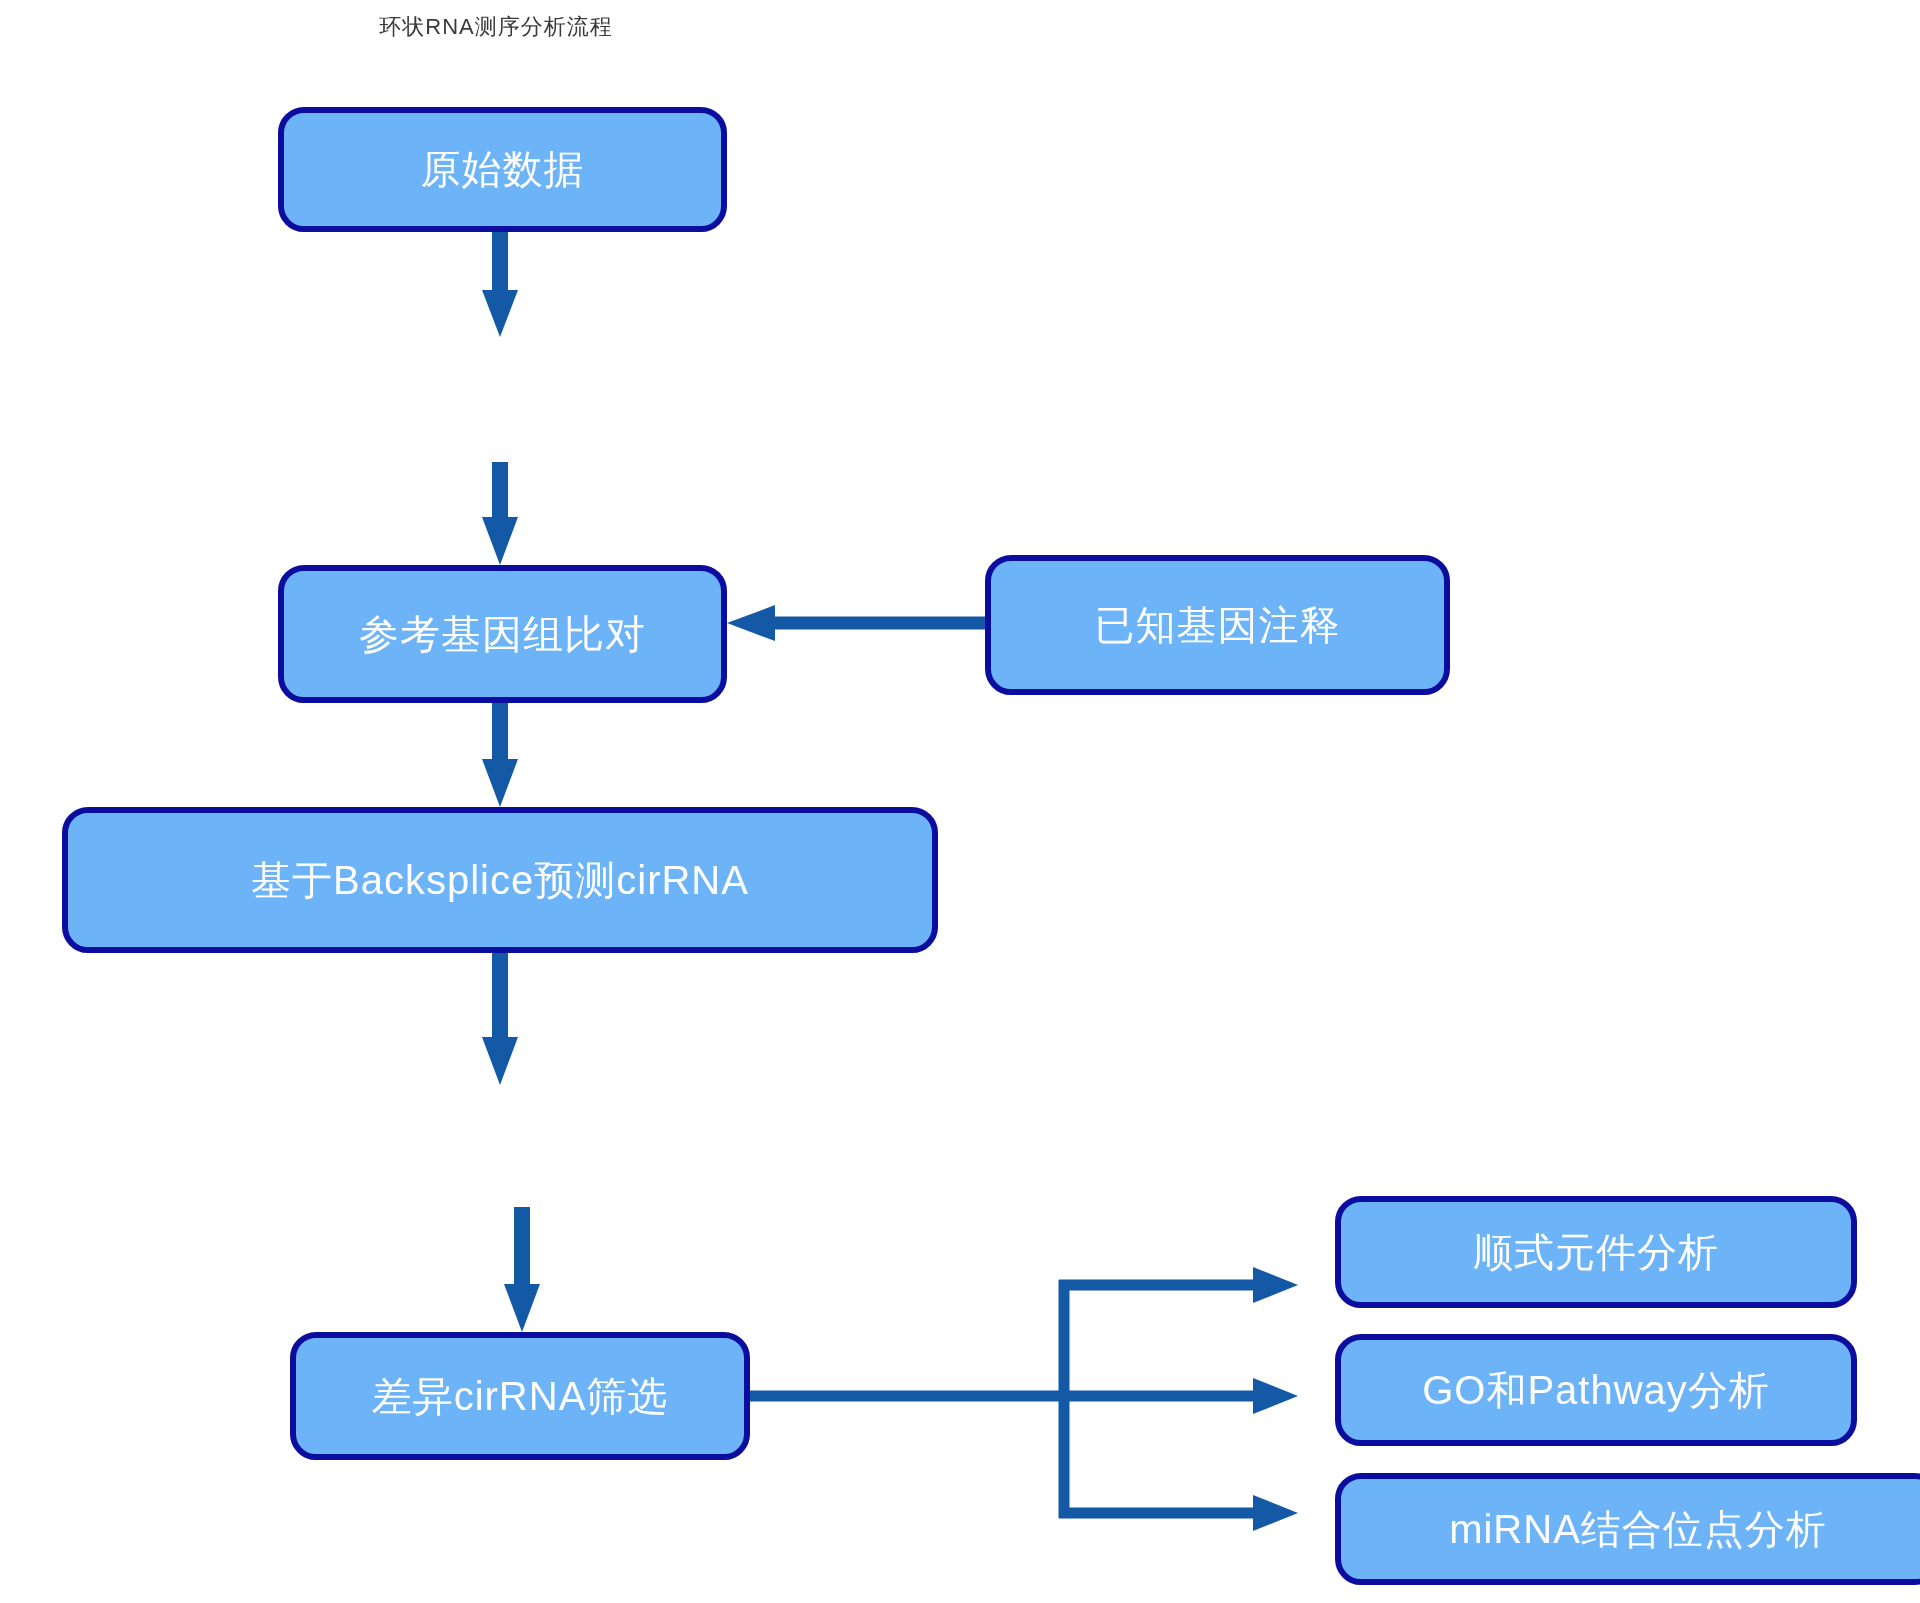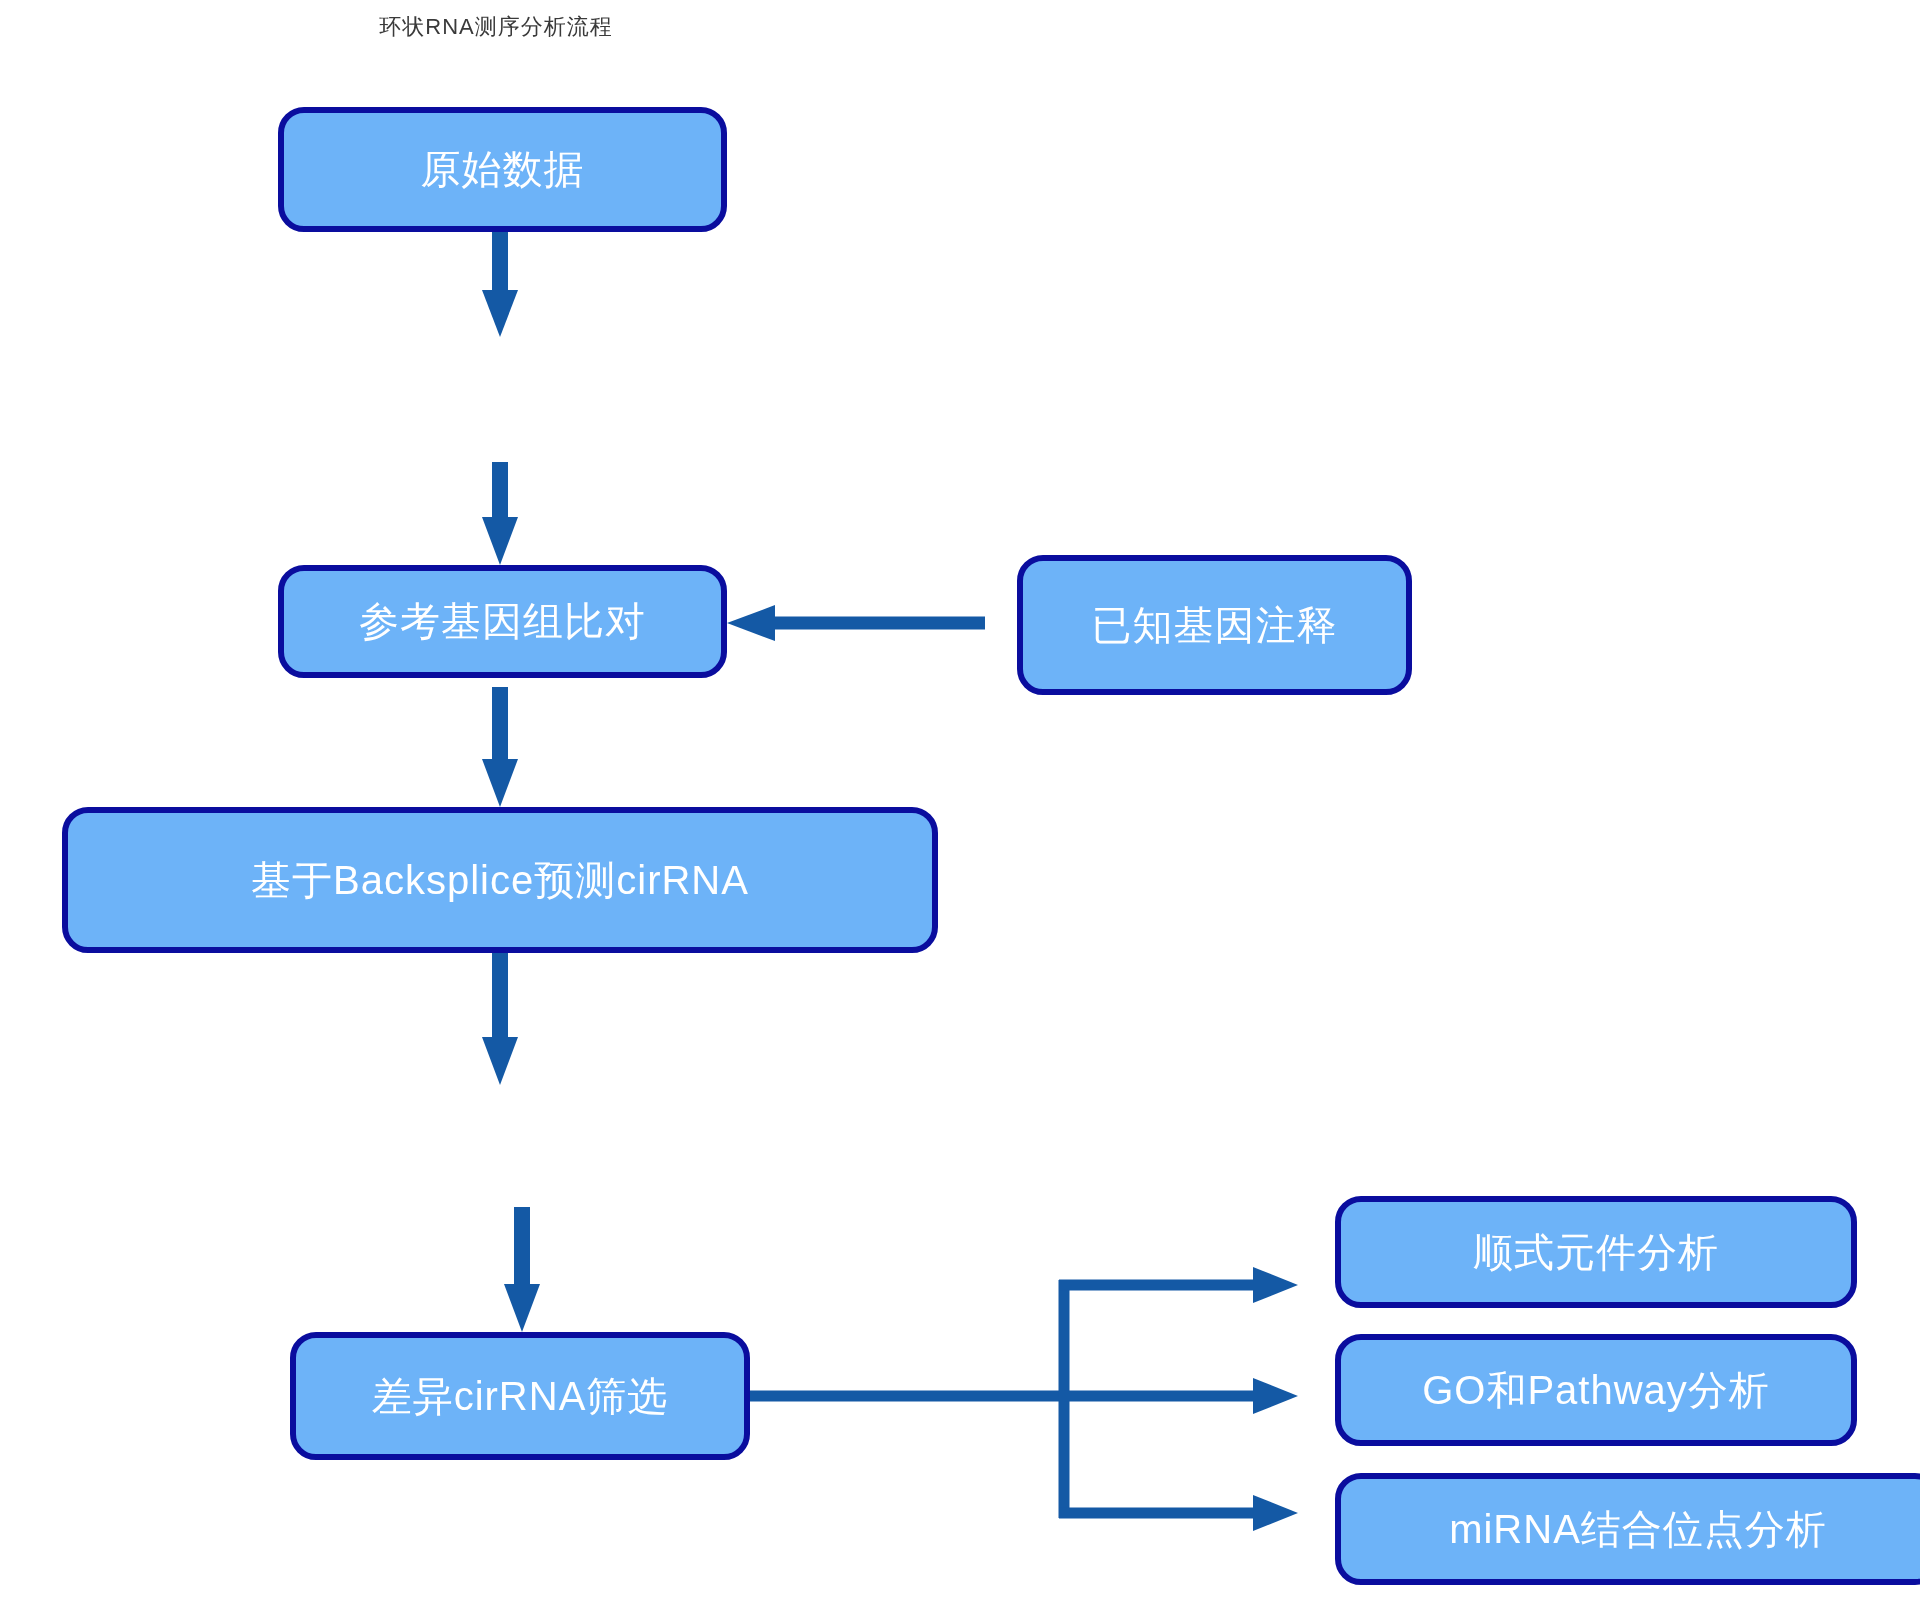--- a/index.html
+++ b/index.html
@@ -117,25 +117,25 @@
       <line x1="1059" y1="1513" x2="1256" y2="1513" stroke-width="11"></line>
       <polygon points="1253,1495 1253,1531 1298,1513"></polygon>
     </g>
   </svg>
 
   <div class="node" style="left:278px;top:107px;width:449px;height:125px;">
     <span>原始数据</span>
   </div>
 
 
-  <div class="node" style="left:278px;top:565px;width:449px;height:113px;">
+  <div class="node" style="left:278px;top:565px;width:449px;height:138px;">
     <span>参考基因组比对</span>
   </div>
 
-  <div class="node" style="left:1017px;top:555px;width:395px;height:140px;">
+  <div class="node" style="left:985px;top:555px;width:465px;height:140px;">
     <span>已知基因注释</span>
   </div>
 
   <div class="node" style="left:62px;top:807px;width:876px;height:146px;">
     <span>基于Backsplice预测cirRNA</span>
   </div>
 
 
   <div class="node" style="left:290px;top:1332px;width:460px;height:128px;">
     <span>差异cirRNA筛选</span>

